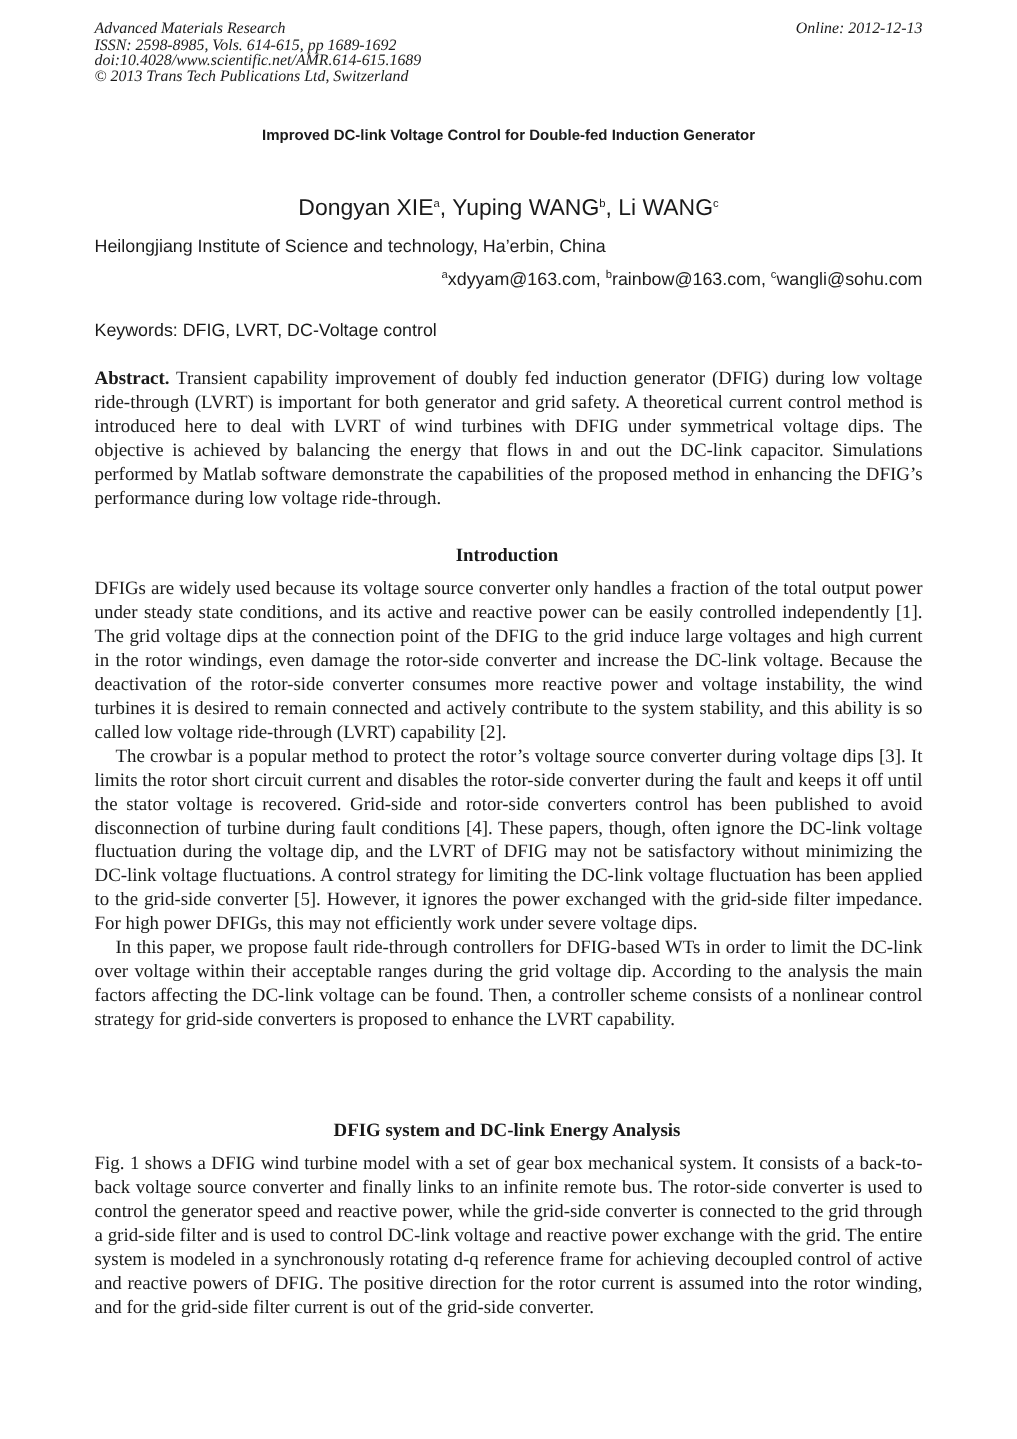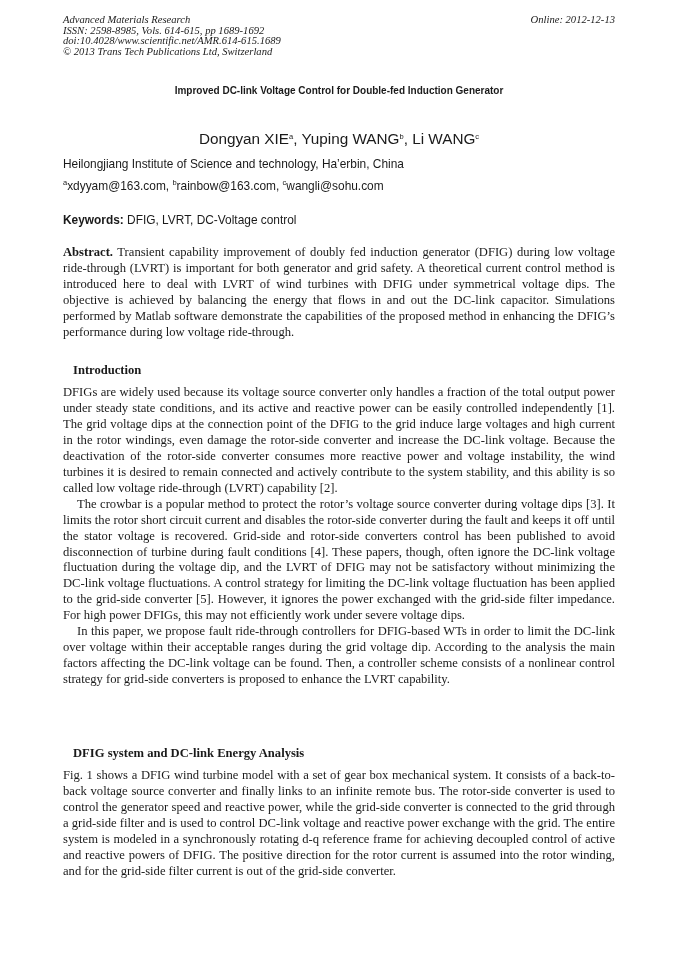--- a/index.html
+++ b/index.html
@@ -2,28 +2,28 @@
 <html><head>
 <meta charset="utf-8">
 <style>
   html, body { margin: 0; padding: 0; background: #ffffff; }
   body { width: 678px; height: 959px; position: relative; overflow: hidden; color: #1a1a1a; }
   .hdr { position: absolute; top: 15px; left: 63px; width: 552px; font-family: "Liberation Serif", serif; font-style: italic; font-size: 10.6px; line-height: 10.6px; }
   .hdr .online { position: absolute; right: 0; top: 0; }
   .title { position: absolute; top: 81px; left: 63px; width: 552px; text-align: center; font-family: "Liberation Sans", sans-serif; font-weight: bold; font-size: 10px; line-height: 19px; }
   .authors { position: absolute; top: 130px; left: 63px; width: 552px; text-align: center; font-family: "Liberation Sans", sans-serif; font-size: 15.3px; line-height: 18px; }
   .affil { position: absolute; top: 157px; left: 63px; width: 552px; text-align: left; font-family: "Liberation Sans", sans-serif; font-size: 11.9px; line-height: 14px; }
-  .emails { position: absolute; top: 179px; left: 63px; width: 552px; text-align: left; font-family: "Liberation Sans", sans-serif; font-size: 11.9px; line-height: 14px; }
+  .emails { position: absolute; top: 179px; left: 63px; width: 552px; text-align: right; font-family: "Liberation Sans", sans-serif; font-size: 11.9px; line-height: 14px; }
   sup { font-size: 7.5px; vertical-align: 5px; line-height: 0; }
   .keywords { position: absolute; top: 213px; left: 63px; width: 552px; font-family: "Liberation Sans", sans-serif; font-size: 11.9px; line-height: 14px; }
-  .keywords b { font-weight: bold; text-align: center; }
+  .keywords b { font-weight: normal; text-align: center; }
   .body { position: absolute; left: 63px; width: 552px; font-family: "Liberation Serif", serif; font-size: 12.6px; line-height: 15.95px; text-align: justify; }
   .body p { margin: 0; }
   .indent { text-indent: 14px; }
-  .heading { position: absolute; left: 73px; width: 552px; font-family: "Liberation Serif", serif; font-weight: bold; font-size: 12.6px; line-height: 15px; }
+  .heading { position: absolute; left: 62px; width: 552px; font-family: "Liberation Serif", serif; font-weight: bold; font-size: 12.6px; line-height: 15px; text-align: center; }
 </style>
 </head>
 <body>
 
 <div class="hdr">
   <div>Advanced Materials Research</div>
   <div>ISSN: 2598-8985, Vols. 614-615, pp 1689-1692</div>
   <div>doi:10.4028/www.scientific.net/AMR.614-615.1689</div>
   <div>© 2013 Trans Tech Publications Ltd, Switzerland</div>
   <div class="online">Online: 2012-12-13</div>

